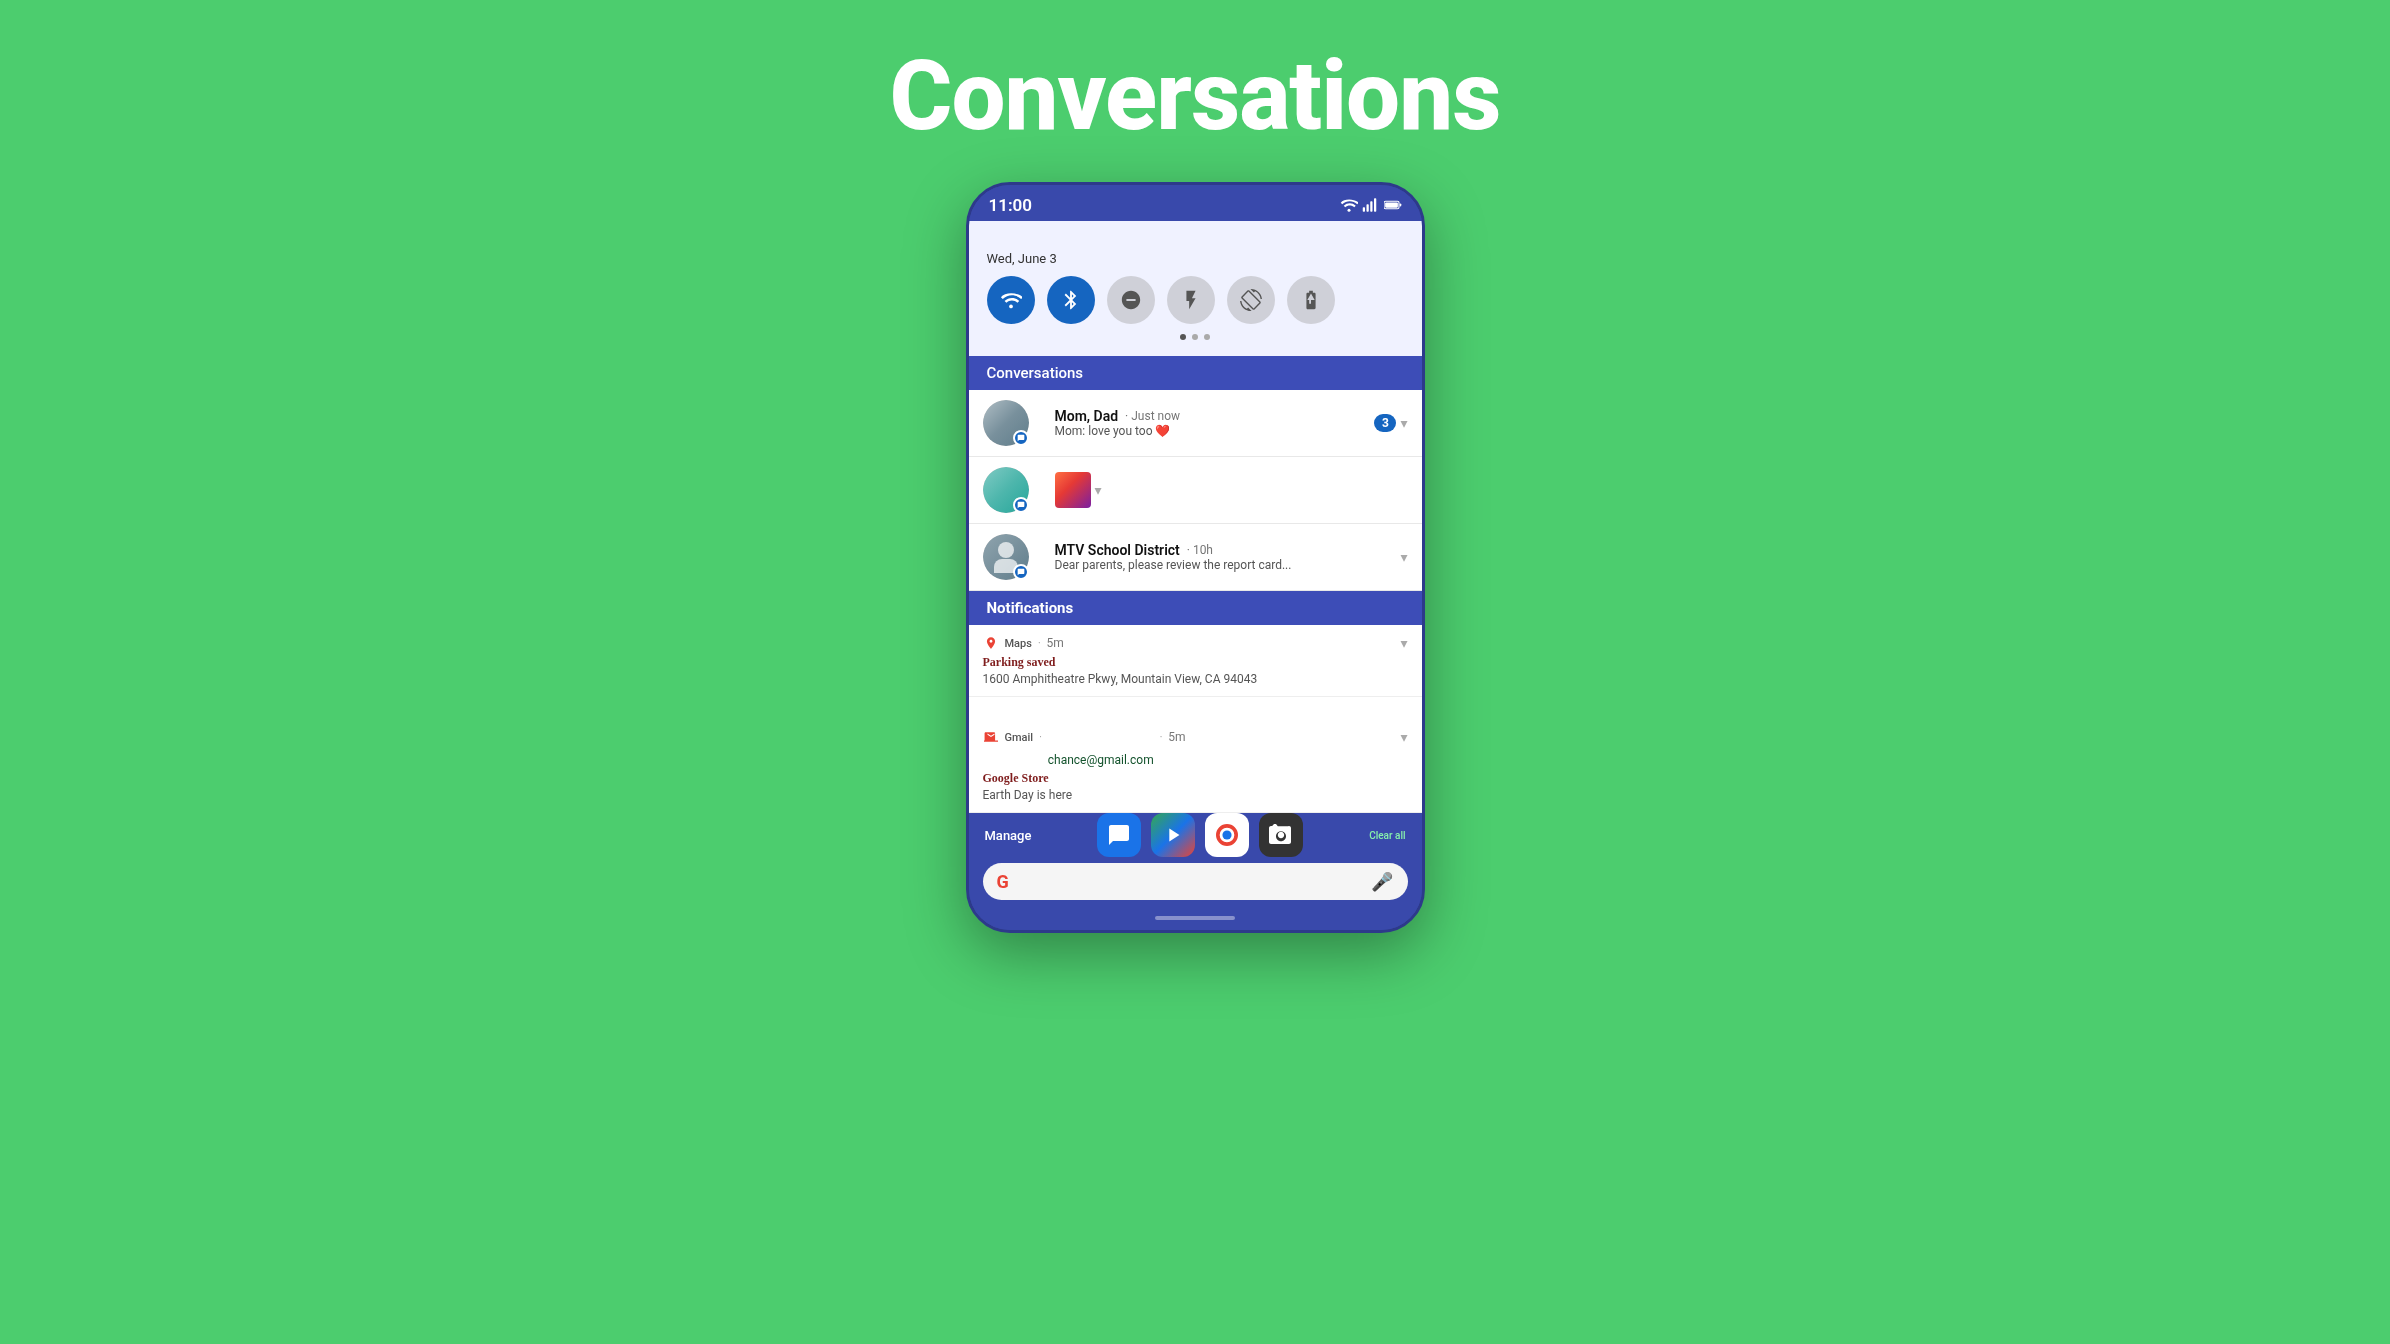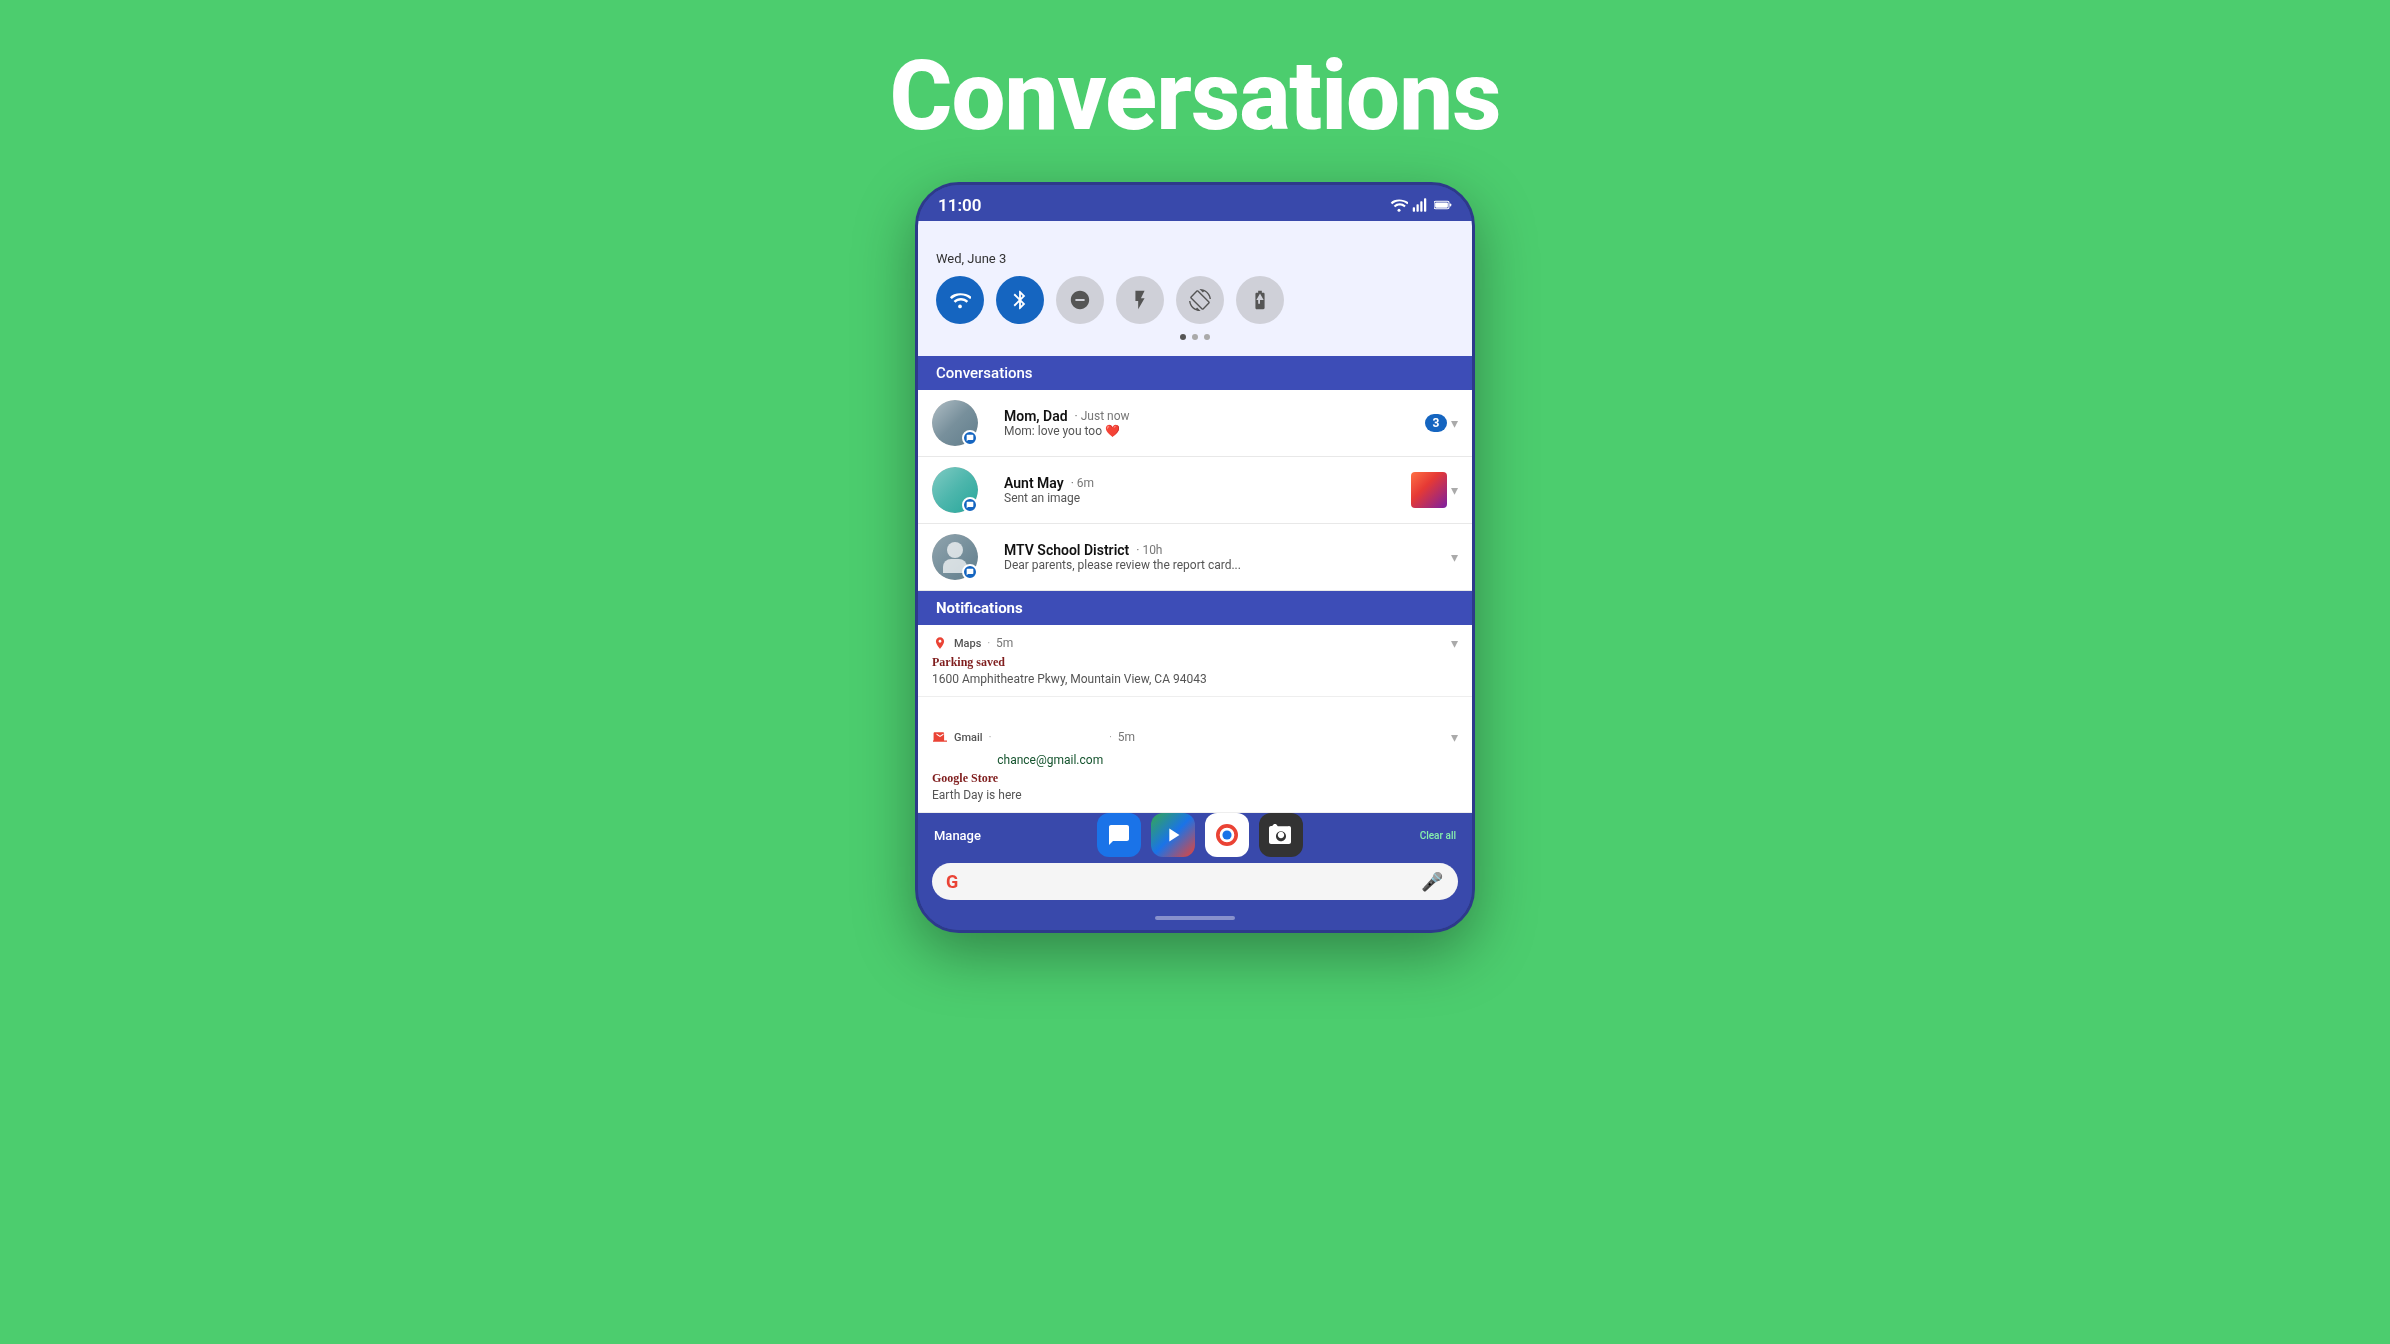--- a/index.html
+++ b/index.html
@@ -19,21 +19,21 @@
       color: white;
       font-size: 96px;
       font-weight: 800;
       margin-top: 40px;
       margin-bottom: 30px;
       letter-spacing: -1px;
     }
 
     
     .phone-shell {
-      width: 560px;
+      width: 459px;
       background: #3949ab;
       border-radius: 44px;
       overflow: hidden;
       box-shadow: 0 20px 60px rgba(0,0,0,0.35);
       border: 3px solid #2d3a8a;
     }
 
     
     .status-bar {
       background: #3949ab;
@@ -468,27 +468,20 @@
     <div class="conv-item">
       <div class="avatar-wrap">
         <div class="avatar">
           <div class="avatar-img-aunt"></div>
         </div>
         <div class="avatar-badge">
           <svg viewBox="0 0 24 24" width="8" height="8" fill="white">
             <path d="M20 2H4c-1.1 0-2 .9-2 2v18l4-4h14c1.1 0 2-.9 2-2V4c0-1.1-.9-2-2-2z"></path>
           </svg>
         </div>
-      </div>
-      <div class="conv-content">
-        <div class="conv-header-row">
-          <span class="conv-name">Aunt May</span>
-          <span class="conv-time">&nbsp;· 6m</span>
-        </div>
-        <div class="conv-msg">Sent an image</div>
       </div>
       <div class="conv-right">
         <div class="thumb-img"></div>
         <span class="chevron-down">▾</span>
       </div>
     </div>
 
     <div class="conv-item">
       <div class="avatar-wrap">
         <div class="avatar">

